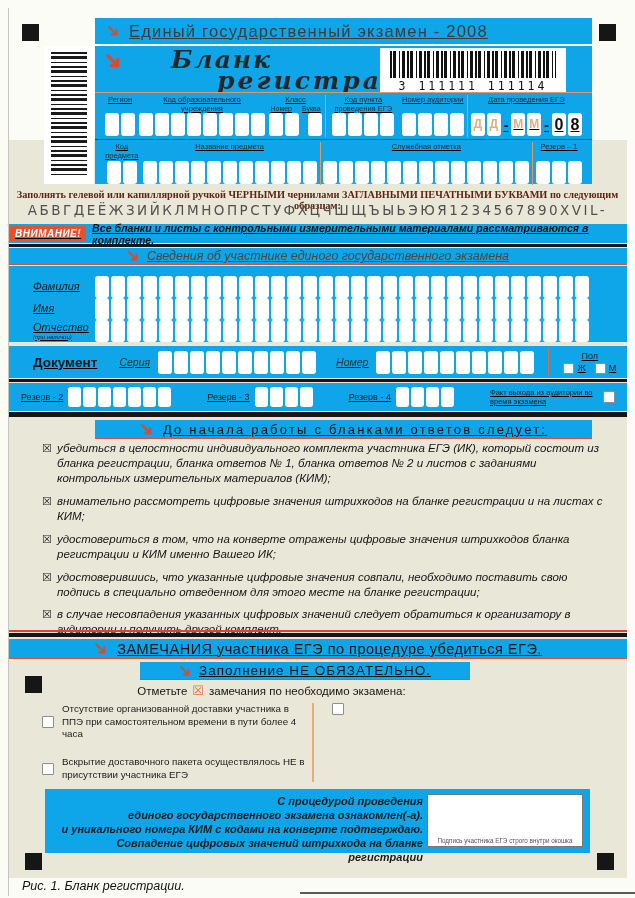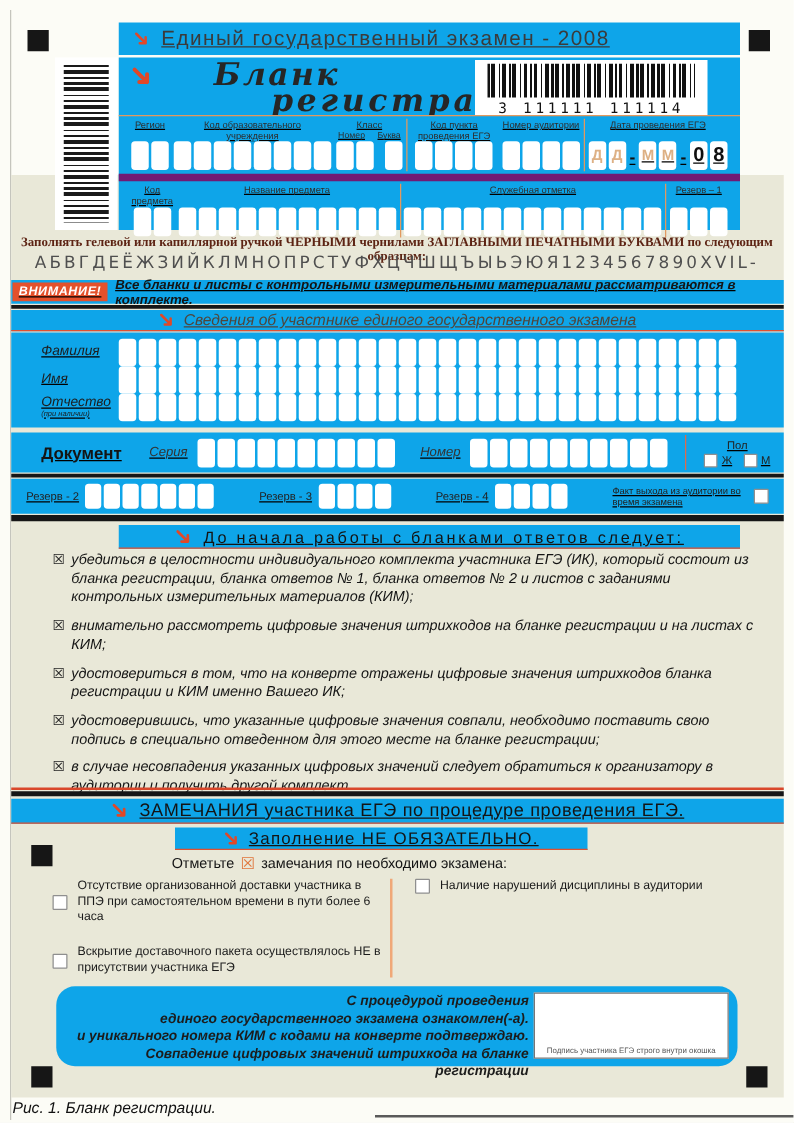--- a/index.html
+++ b/index.html
@@ -28,21 +28,21 @@
   
   #tbarcode{left:380px;top:48px;width:186px;height:45px;background:#fff;}
   #tbarcode .bars{margin:3px 10px 0;height:27px;background:
     repeating-linear-gradient(90deg,#111 0 2px,#fff 2px 3px,#111 3px 6px,#fff 6px 9px,#111 9px 10px,#fff 10px 12px,#111 12px 15px,#fff 15px 17px);}
   #tbarcode .num{text-align:center;font-family:"DejaVu Sans Mono",monospace;font-size:11.5px;
     letter-spacing:3px;color:#111;margin-top:1px;}
   
   #fields{left:95px;top:92px;width:497px;height:92px;border-top:1px solid #e2995f;box-sizing:border-box;
     display:flex;flex-direction:column;}
   .frow{flex:1;display:flex;align-items:stretch;justify-content:space-between;padding:2px 8px;box-sizing:border-box;}
-  .frow+.frow{border-top:6px solid #701a75;}
+  .frow+.frow{border-top:1px solid #701a75;}
   .fgroup{display:flex;flex-direction:column;justify-content:space-between;align-items:center;padding:1px 2px;}
   .flabel{font-size:7.5px;color:#2e2e2e;text-align:center;line-height:1.15;}
   .cells{display:flex;gap:2px;}
   .cell{width:14px;height:23px;background:#fff;border-radius:3px;box-sizing:border-box;}
   .cells-sm .cell{width:13px;height:20px;}
   .vdiv{width:1px;background:#e2995f;margin:0 1px;align-self:stretch;}
   .sublabels{display:flex;gap:10px;font-size:7px;color:#2e2e2e;}
   .class-cells{display:flex;gap:2px;align-items:flex-end;}
   .class-cells .gap{width:5px;}
   .date-row{display:flex;align-items:center;gap:2px;}
@@ -57,21 +57,21 @@
   #attention{left:9px;top:224px;width:618px;height:19px;display:flex;align-items:center;gap:6px;}
   #att-label{background:#e4512c;color:#fff;font-style:italic;font-weight:bold;font-size:10px;
     padding:2px 5px;margin-left:1px;letter-spacing:.5px;}
   #att-text{font-weight:bold;font-style:italic;font-size:10.6px;color:#141414;}
   .blackline{background:#161616;}
   #blackline1{left:9px;top:244px;width:618px;height:3px;}
   
   #participant-hdr{left:9px;top:248px;width:618px;height:17px;border-bottom:1px solid #e05030;
     display:flex;align-items:center;justify-content:center;gap:8px;font-style:italic;font-size:12.5px;color:#4f463c;box-sizing:border-box;}
   #participant-block{left:9px;top:266px;width:618px;height:76px;display:flex;flex-direction:column;
-    justify-content:center;box-sizing:border-box;}
+    justify-content:flex-end;box-sizing:border-box;}
   .name-row{display:flex;align-items:center;padding-left:24px;padding-right:12px;}
   .name-label-wrap{width:62px;flex:none;font-style:italic;font-size:11px;color:#1d1d1d;line-height:1.05;}
   .name-sub{font-size:6px;display:block;}
   .name-row .cells{gap:2px;}
   .name-row .cell{width:14px;height:22px;}
   
   #doc-row{left:9px;top:346px;width:618px;height:32px;display:flex;align-items:center;padding-left:24px;
     gap:8px;box-sizing:border-box;}
   #doc-label{font-weight:bold;font-size:13.5px;color:#141414;}
   .inline-label{font-style:italic;font-size:10.5px;color:#333;}
@@ -105,26 +105,26 @@
     align-items:center;justify-content:center;gap:8px;font-size:13.5px;letter-spacing:1px;color:#141414;box-sizing:border-box;}
   #rem-inst{left:0;top:683px;width:543px;display:flex;align-items:center;justify-content:center;gap:5px;
     font-size:11.5px;color:#141414;}
   #rem-inst .mark{color:#e0763c;font-size:13px;}
   #rem-grid{left:42px;top:703px;width:556px;display:flex;}
   .rem-col{width:268px;display:flex;flex-direction:column;gap:15px;}
   .rem-col.right{padding-left:14px;}
   #rem-div{width:2px;background:#f0a878;margin:0 4px;}
   .rem-item{display:flex;gap:8px;align-items:center;font-size:9.8px;line-height:1.3;color:#1a1a1a;}
   
-  #footer{left:45px;top:789px;width:545px;height:64px;border-radius:15px;}
+  #footer{left:45px;top:789px;width:545px;height:64px;}
   #decl{position:absolute;left:6px;top:5px;width:372px;text-align:right;font-style:italic;
     font-weight:bold;font-size:11px;line-height:1.28;color:#1c1c1c;}
   #sigbox{position:absolute;right:7px;top:5px;width:156px;height:53px;background:#fff;border:1px solid #777;box-sizing:border-box;}
   #sig-caption{position:absolute;bottom:2px;left:2px;right:2px;text-align:center;font-size:6.3px;color:#555;}
-  #fig-caption{left:10px;top:879px;font-style:italic;font-size:12.5px;color:#111;}
+  #fig-caption{left:22px;top:879px;font-style:italic;font-size:12.5px;color:#111;}
   #brline{left:300px;top:892px;width:335px;height:2px;background:#5a5a5a;}
 </style>
 </head>
 <body>
 
 <div class="page">
 
   <div id="left-rule" class="abs"></div>
   <div id="beige" class="abs"></div>
 
@@ -522,50 +522,49 @@
     <div class="bullet"><span class="mark">☒</span><span>в случае несовпадения указанных цифровых значений следует обратиться к организатору в аудитории и получить другой комплект.</span></div>
   </div>
 
   <div id="divider-red" class="abs"></div>
   <div id="blackline4" class="abs blackline"></div>
 
   <div id="rem-hdr" class="abs orange">
     <svg class="arr" width="13" height="13" viewBox="0 0 12 12">
         <path d="M2 2 L9.5 9.5 M9.5 9.5 V4.8 M9.5 9.5 H4.8" stroke="#e04828" stroke-width="2" fill="none" stroke-linecap="round"></path>
       </svg>
-    <span>ЗАМЕЧАНИЯ участника ЕГЭ по процедуре проведения ЕГЭ.</span>
+    <span>ЗАМЕЧАНИЯ участника ЕГЭ по процедуре убедиться ЕГЭ.</span>
   </div>
   <div id="rem-sub" class="abs orange">
     <svg class="arr" width="12" height="12" viewBox="0 0 12 12">
         <path d="M2 2 L9.5 9.5 M9.5 9.5 V4.8 M9.5 9.5 H4.8" stroke="#e04828" stroke-width="2" fill="none" stroke-linecap="round"></path>
       </svg>
     <span>Заполнение НЕ ОБЯЗАТЕЛЬНО.</span>
   </div>
   <div id="rem-inst" class="abs">
     <span>Отметьте</span>
     <span class="mark">☒</span>
     <span>замечания по необходимо экзамена:</span>
   </div>
 
   <div id="rem-grid" class="abs">
     <div class="rem-col">
       <div class="rem-item">
         <span class="chk"></span>
-        <span>Отсутствие организованной доставки участника в ППЭ при самостоятельном времени в пути более 6 часа</span>
+        <span>Отсутствие организованной доставки участника в ППЭ при самостоятельном времени в пути более 4 часа</span>
       </div>
       <div class="rem-item">
         <span class="chk"></span>
         <span>Вскрытие доставочного пакета осуществлялось НЕ в присутствии участника ЕГЭ</span>
       </div>
     </div>
     <div id="rem-div"></div>
     <div class="rem-col right">
       <div class="rem-item">
         <span class="chk"></span>
-        <span>Наличие нарушений дисциплины в аудитории</span>
       </div>
     </div>
   </div>
 
   <div id="footer" class="abs orange">
     <div id="decl">
       <div>С процедурой проведения</div>
       <div>единого государственного экзамена ознакомлен(-а).</div>
       <div>и уникального номера КИМ с кодами на конверте подтверждаю.</div>
       <div>Совпадение цифровых значений штрихкода на бланке регистрации</div>

